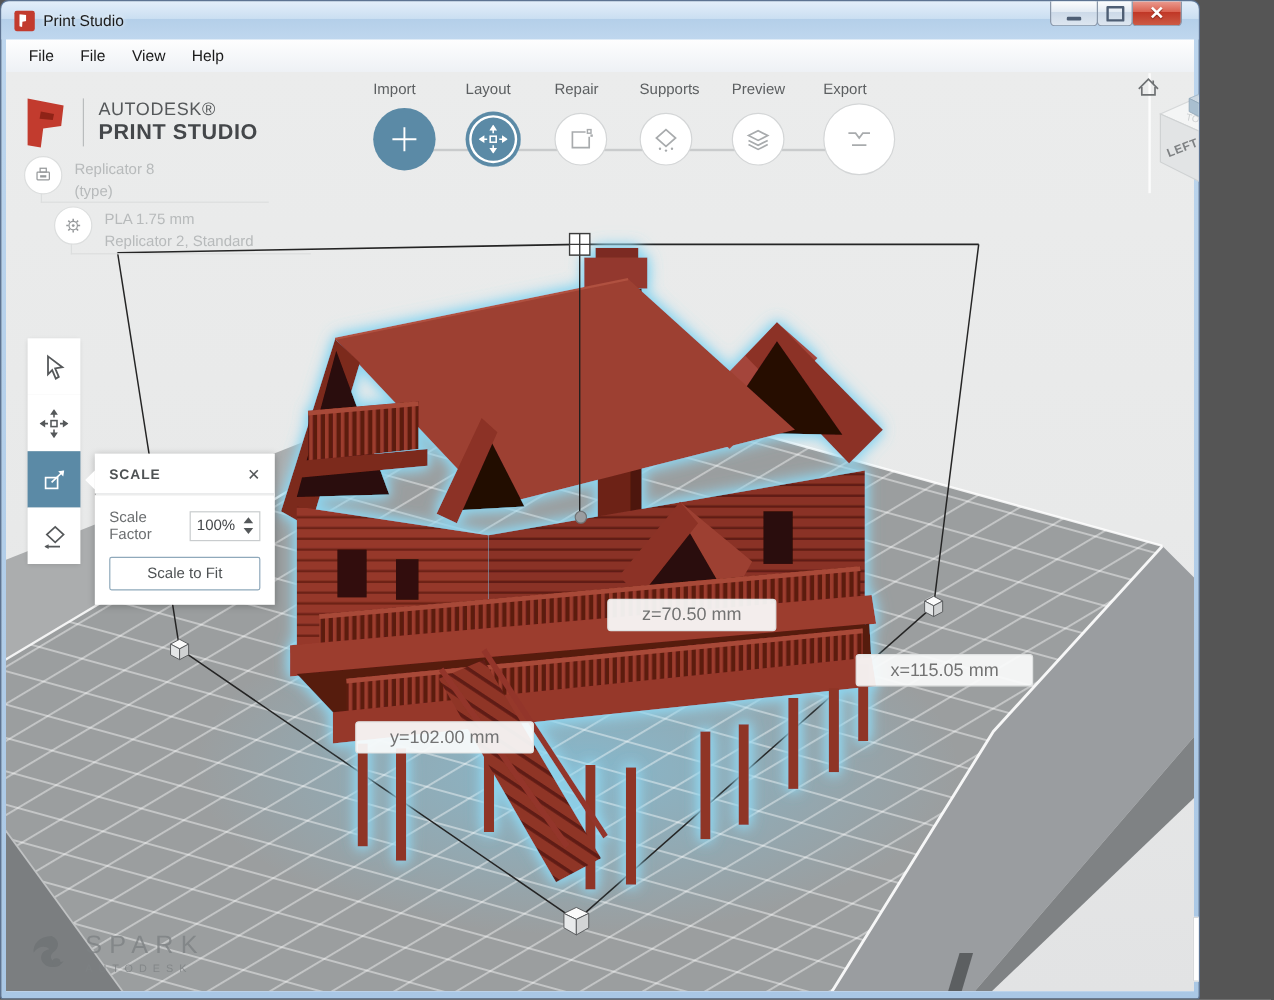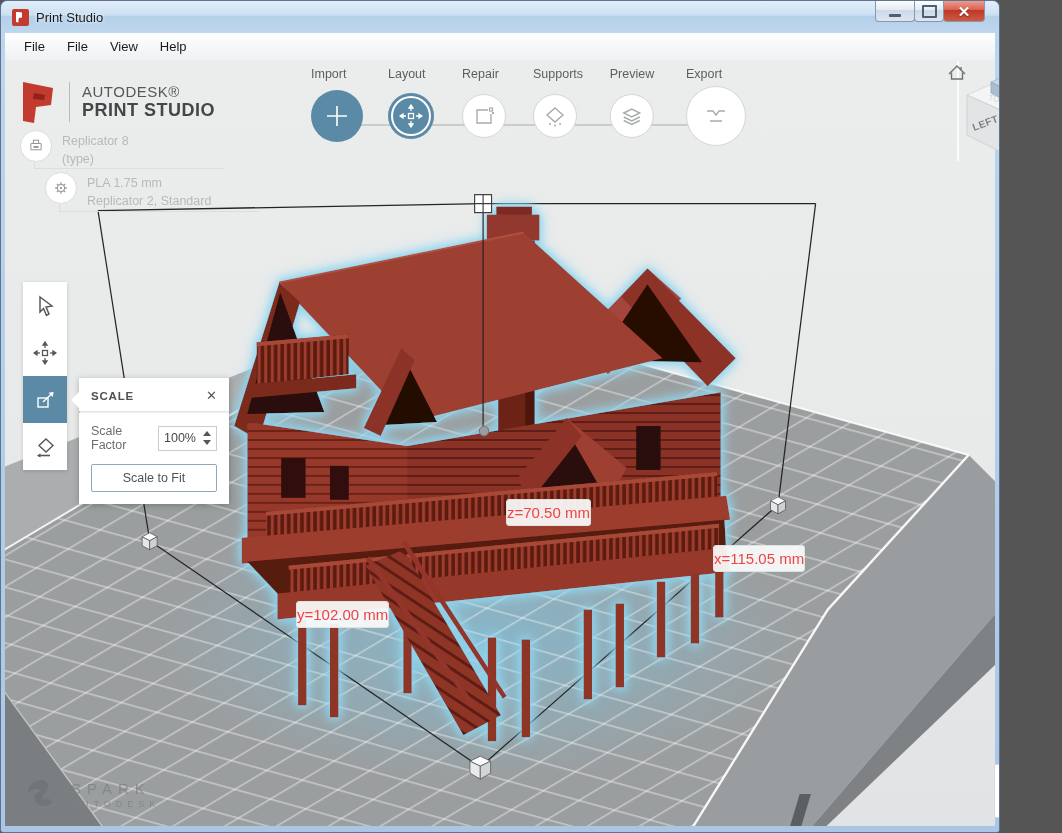--- a/index.html
+++ b/index.html
@@ -71,26 +71,26 @@
   .spinner{display:flex;align-items:center;border:1px solid #c9ccce;height:25px;box-sizing:border-box;}
   .spinner input{width:38px;border:none;outline:none;font-size:12.5px;color:#44474a;text-align:center;
     font-family:"Liberation Sans",sans-serif;background:transparent;}
   .spin-arrows{display:flex;flex-direction:column;justify-content:center;gap:4px;padding:0 5px 0 2px;}
   .arr-up{width:0;height:0;border-left:4px solid transparent;border-right:4px solid transparent;border-bottom:5px solid #55585a;}
   .arr-down{width:0;height:0;border-left:4px solid transparent;border-right:4px solid transparent;border-top:5px solid #55585a;}
   .sp-fit{display:block;width:126px;margin:10px 12px 12px;height:28px;background:#fff;border:1px solid #8fa9bb;
     border-radius:2px;font-size:12.5px;color:#4e5254;font-family:"Liberation Sans",sans-serif;}
   
   .dim{position:absolute;background:rgba(250,251,251,.93);border:1px solid #e0e2e2;border-radius:3px;
-    padding:4px 0;font-size:15px;color:#ef4444;z-index:6;}
+    padding:4px 28px;font-size:15px;color:#737373;z-index:6;}
   
   .viewcube{position:absolute;left:940px;top:56px;z-index:6;}
   
   .spark{position:absolute;left:22px;top:774px;display:flex;align-items:center;gap:10px;z-index:6;opacity:.8;}
-  .spark-text .l1{font-size:15px;letter-spacing:6px;color:#7e8284;}
+  .spark-text .l1{font-size:21px;letter-spacing:6px;color:#7e8284;}
   .spark-text .l2{font-size:9px;letter-spacing:5px;color:#7e8284;margin-top:2px;}
   .net-btn{position:absolute;left:993px;top:763px;width:52px;height:52px;background:#fff;border:1px solid #d7d9da;
     display:flex;align-items:center;justify-content:center;z-index:6;}
 </style>
 </head>
 <body>
 
 <div class="window">
 
   <div class="titlebar">

